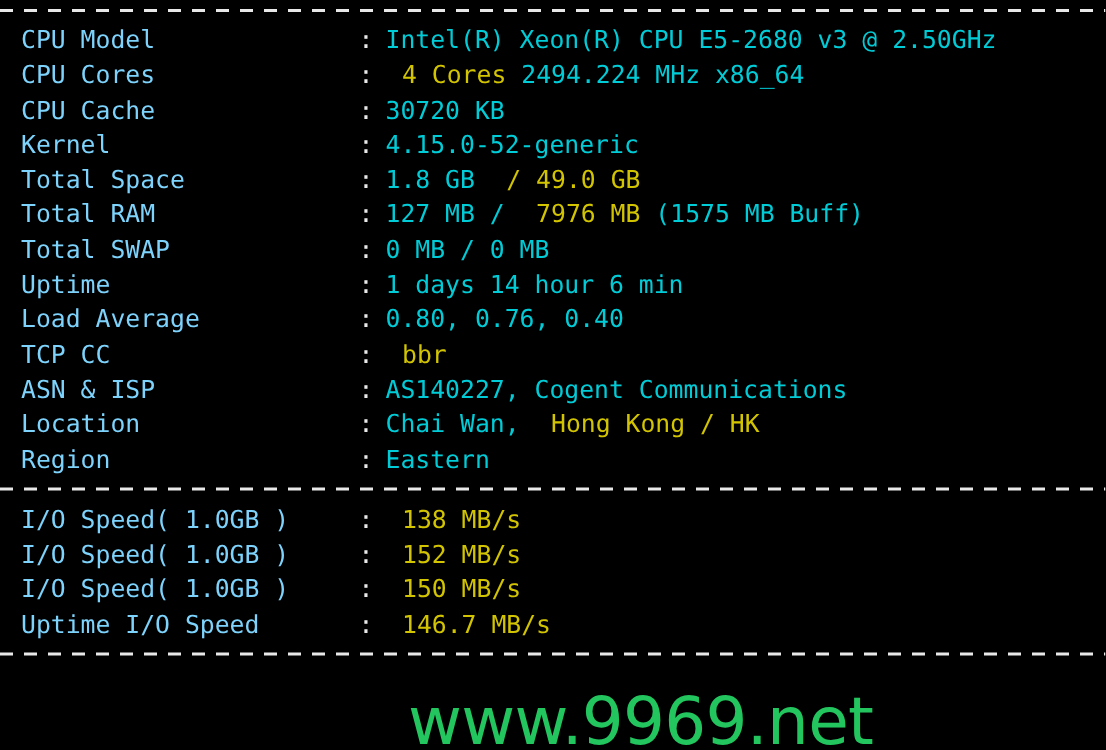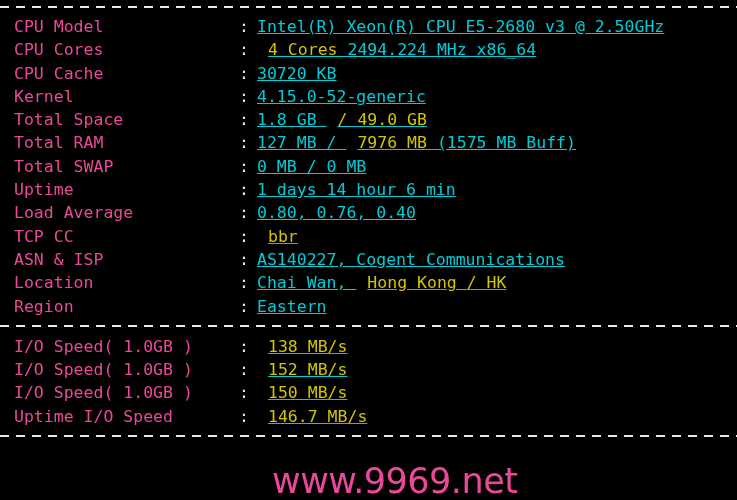--- a/index.html
+++ b/index.html
@@ -44,40 +44,40 @@
     line-height: 23.3px;
     white-space: pre;
     font-size: 16.5px;
     letter-spacing: 0px;
     padding-left: 14px;
   }
 
   .label {
     display: inline-block;
     width: 225px;
-    color: #ec4899;
+    color: #7dd3fc;
   }
   .colon {
     display: inline-block;
     width: 18px;
     color: #e9e9e9;
   }
-  .value { color: #00ccd8; text-decoration: underline; }
+  .value { color: #00ccd8; }
 
   .c-cyan   { color: #00ccd8; }
   .c-yellow { color: #d2c400; margin-left: 11px; }
 
   .watermark {
     position: absolute;
     left: 272px;
     top: 458px;
     font-family: "DejaVu Sans", "Liberation Sans", sans-serif;
-    font-size: 35px;
+    font-size: 44px;
     line-height: 35px;
-    color: #ec4899;
+    color: #22c55e;
     letter-spacing: -0.5px;
     pointer-events: none;
     white-space: pre;
   }
 </style>
 </head>
 <body>
 
 <div id="terminal">
 

